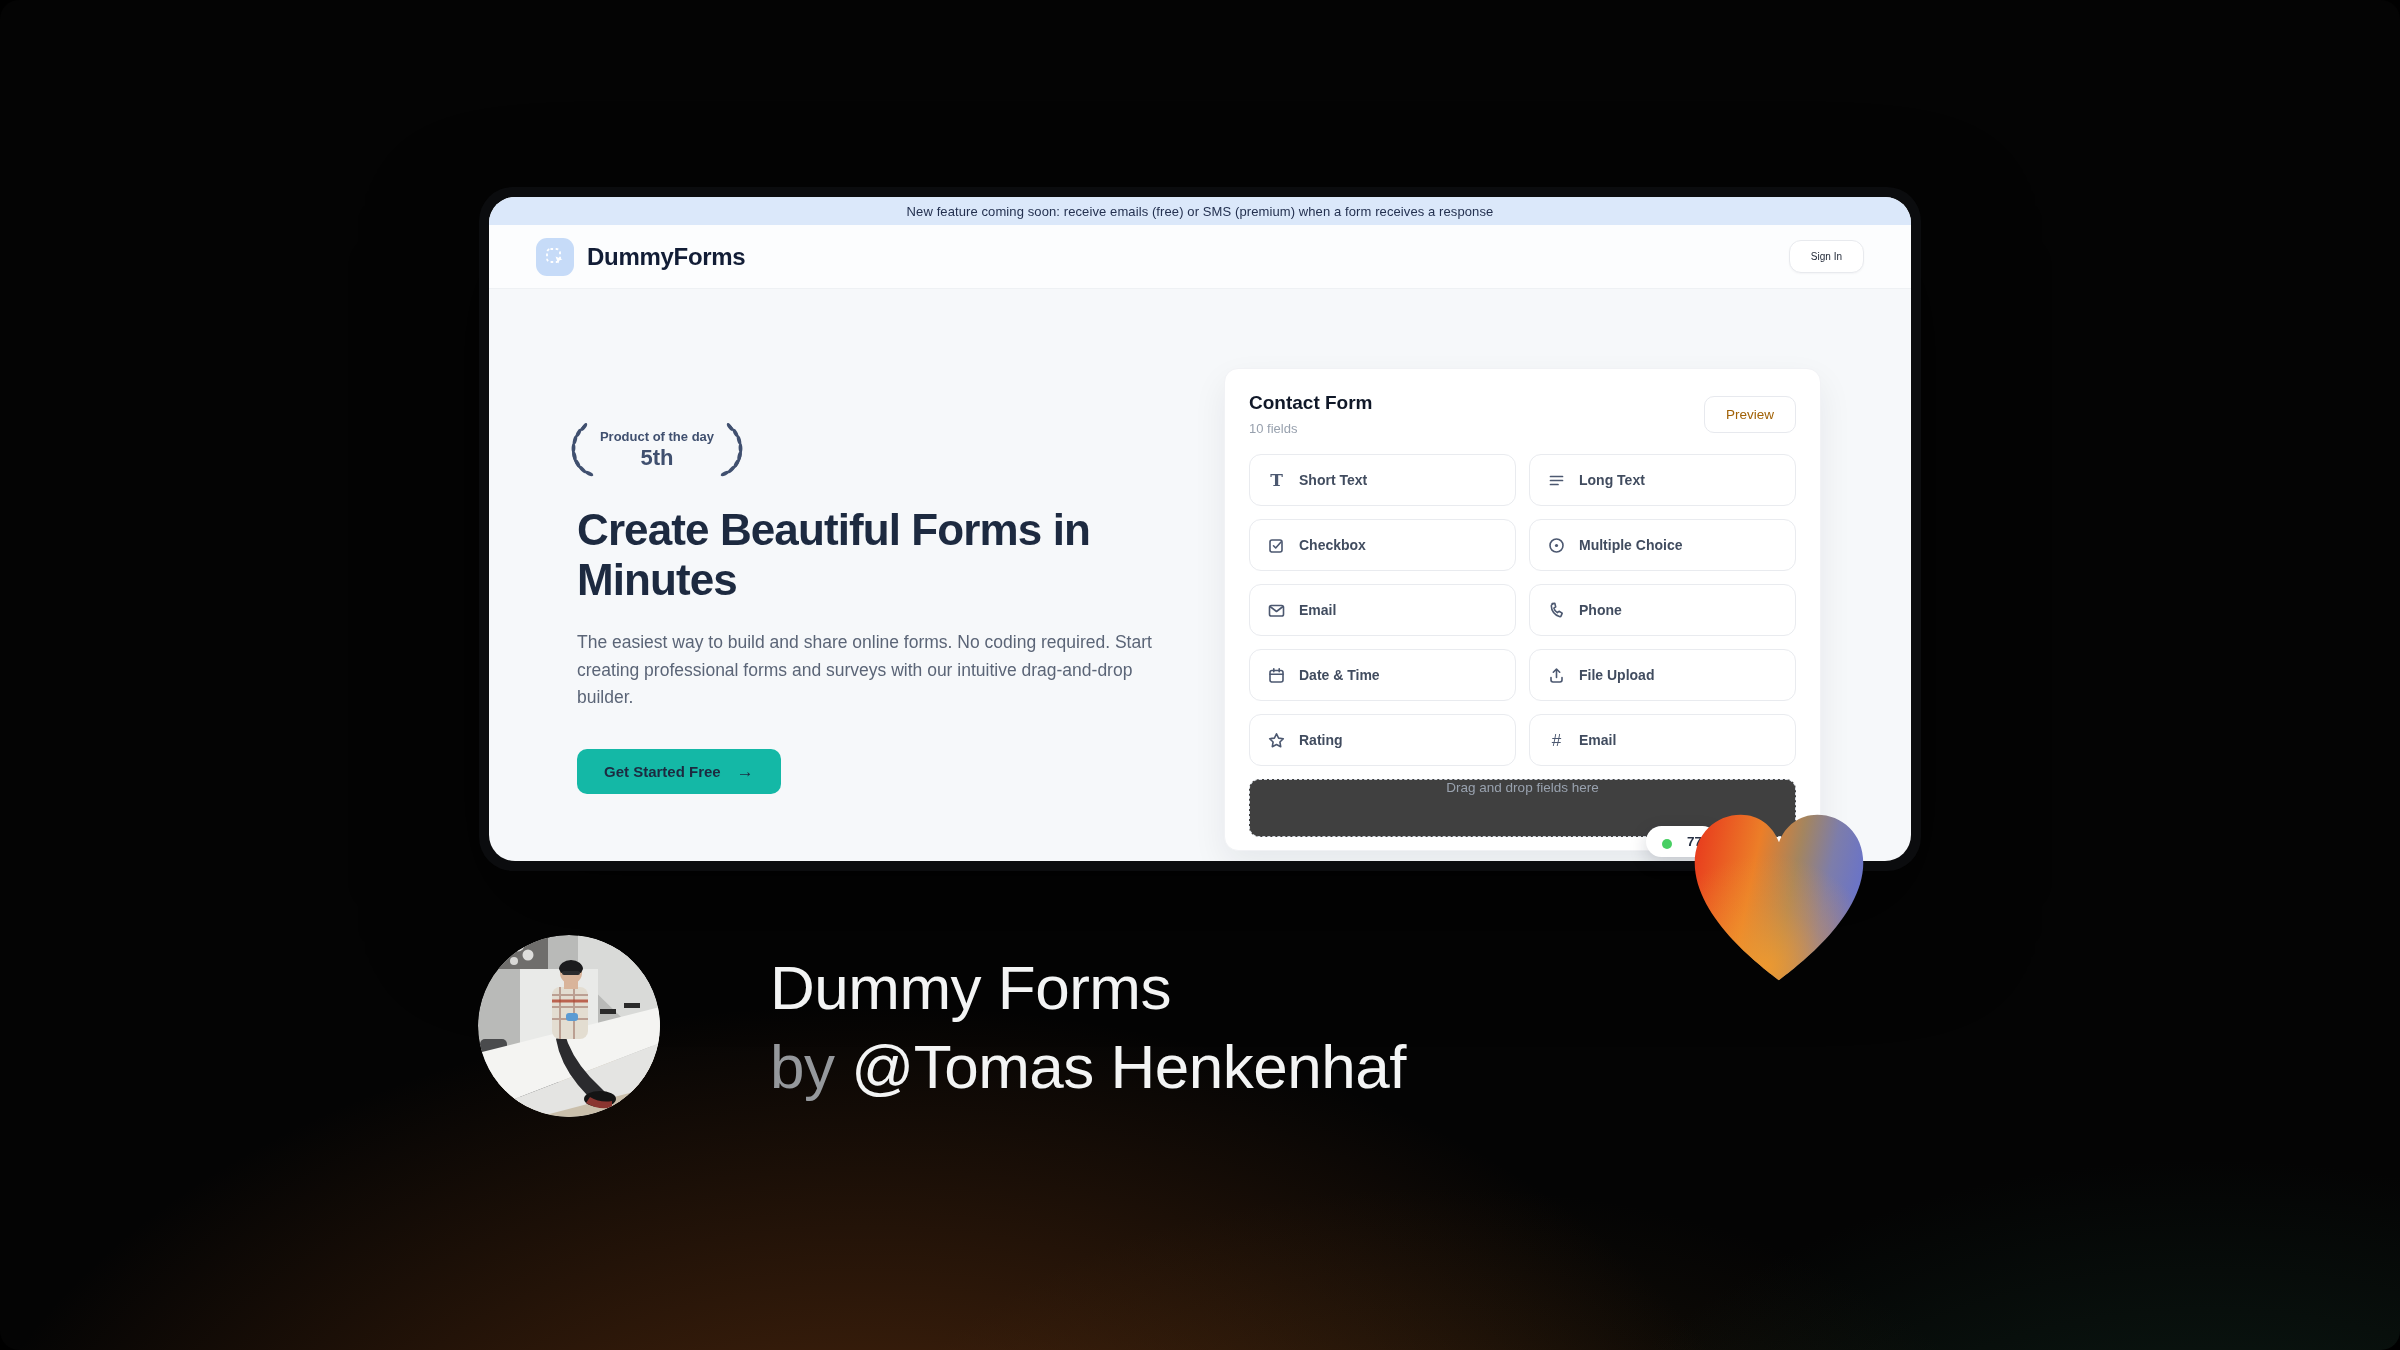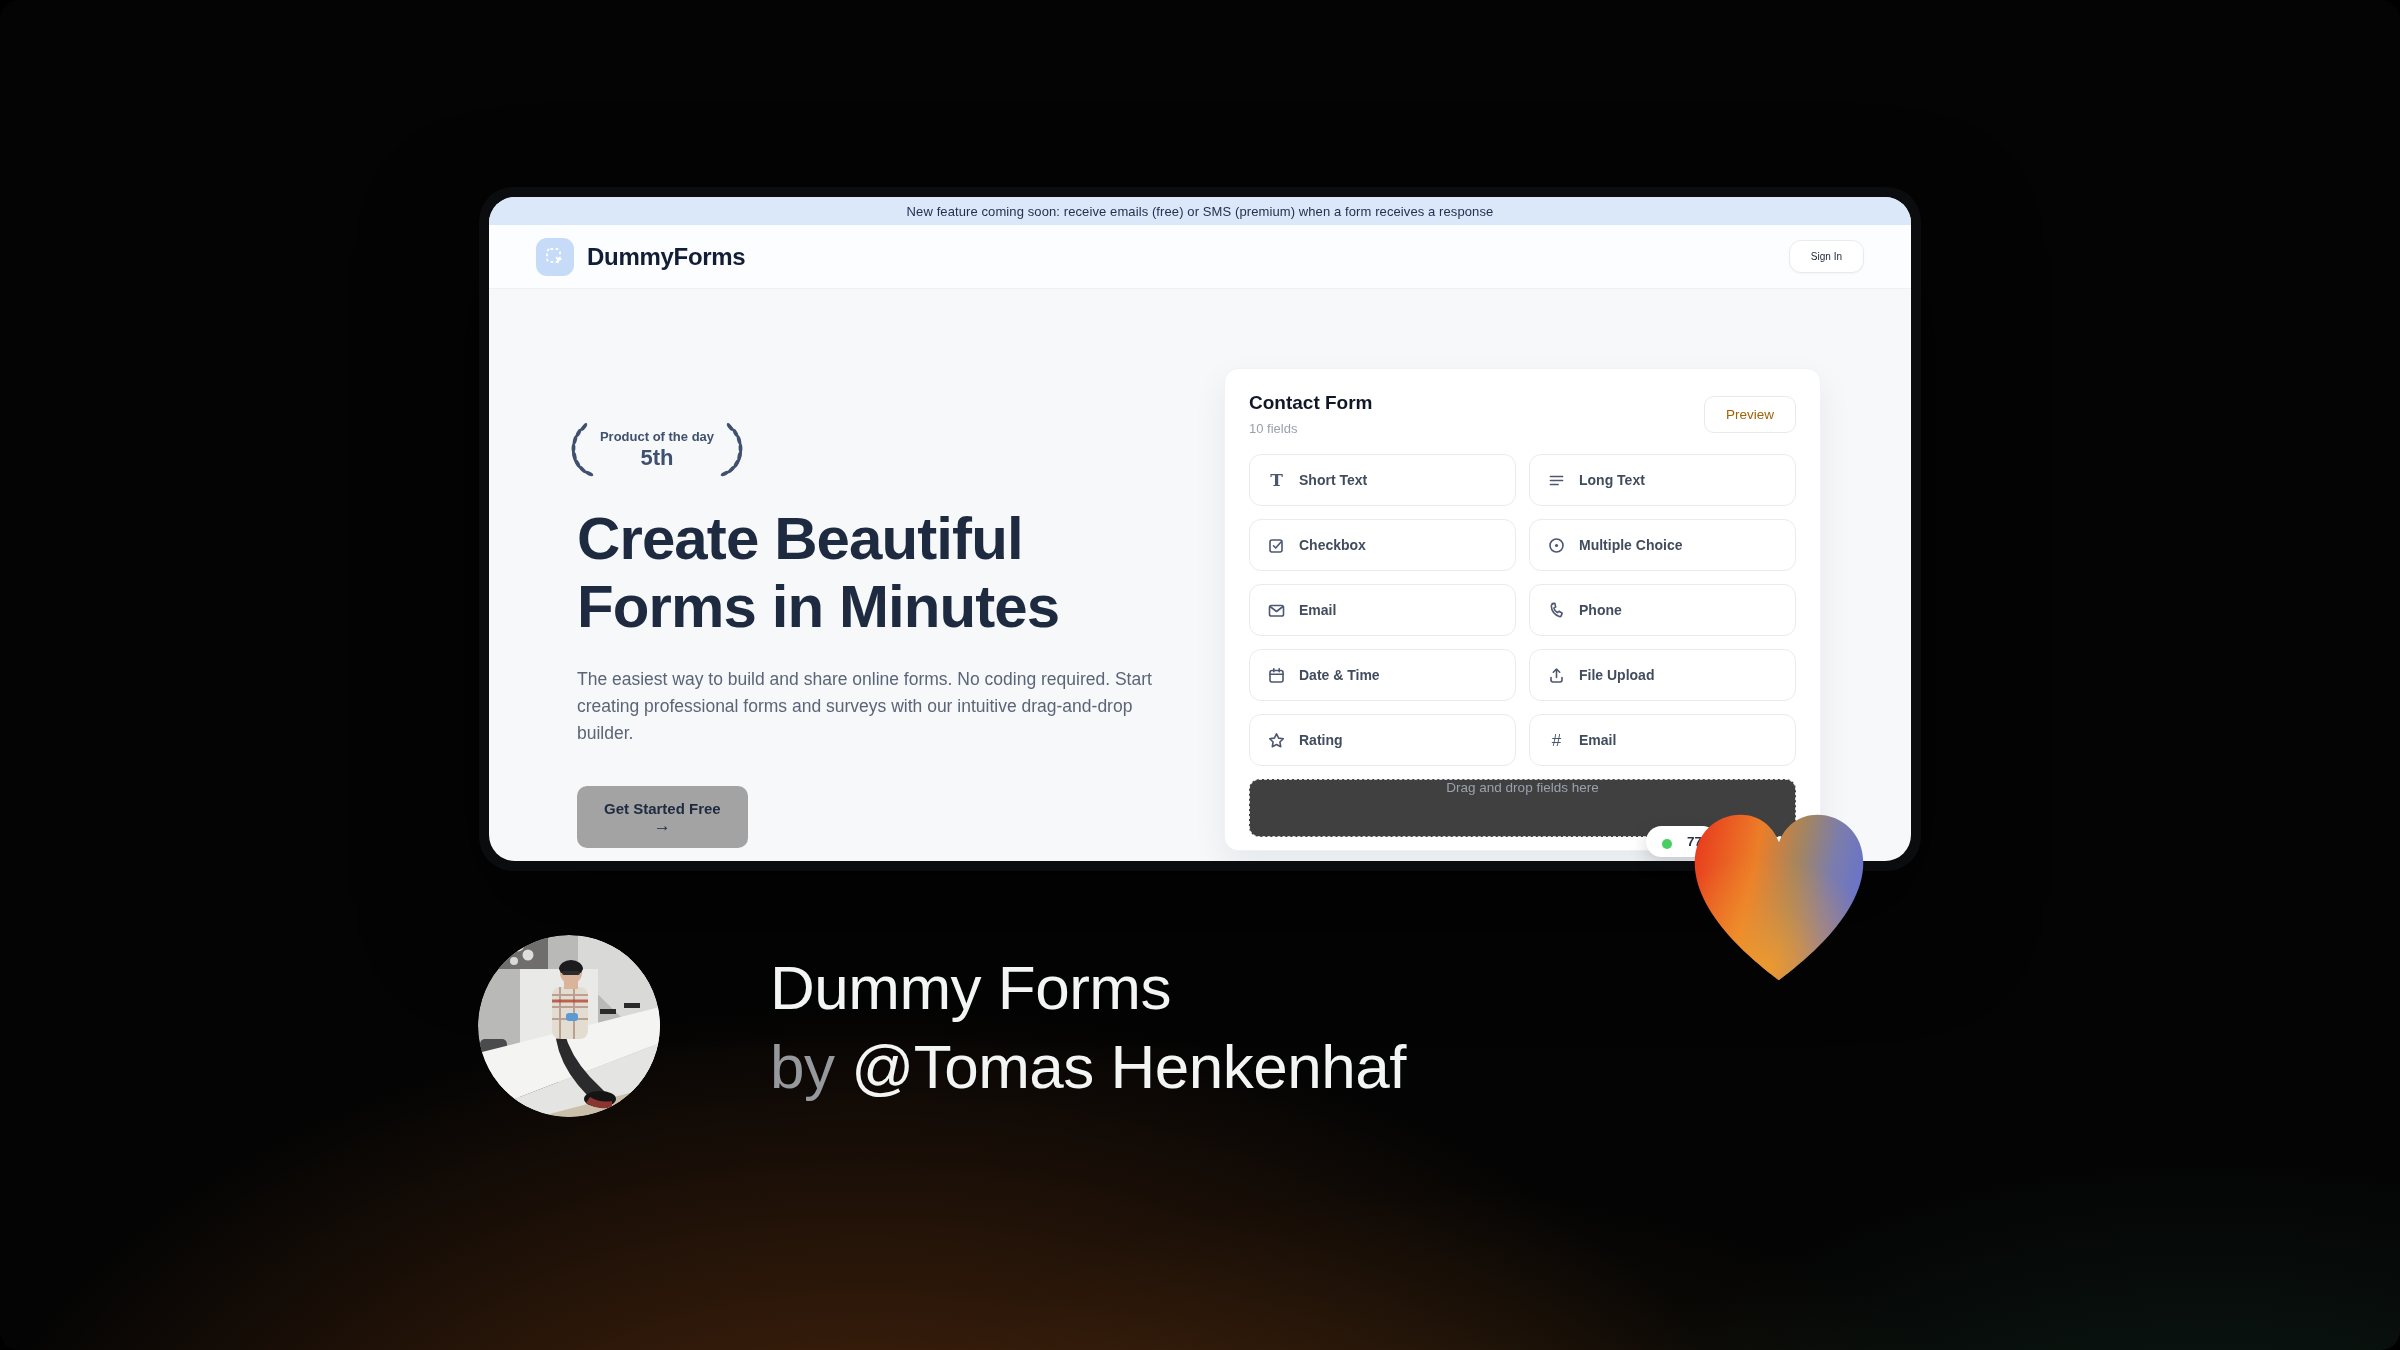--- a/index.html
+++ b/index.html
@@ -50,30 +50,30 @@
   }
   .hero { position:relative; flex:1; }
 
   
   .hero-left { position:absolute; left:88px; top:130px; width:648px; }
   .award { display:flex; align-items:center; gap:6px; color:#40506f; width:160px; justify-content:center; }
   .award-text { text-align:center; }
   .award-line1 { font-size:13px; font-weight:700; white-space:nowrap; }
   .award-line2 { font-size:22px; font-weight:800; margin-top:1px; }
   .hero-h1 {
-    margin-top:24px; font-size:60px; line-height:1.14; font-weight:800;
+    margin-top:24px; font-size:44px; line-height:1.14; font-weight:800;
     color:#1d2a40; letter-spacing:-.9px; width:600px;
   }
   .hero-p {
     margin-top:24px; font-size:17.5px; line-height:1.56; color:#5b6577; width:592px;
   }
   .cta-btn {
-    margin-top:38px; display:inline-flex; align-items:center; 
-    background:#a3a3a3; color:#1d2a40; border:none; border-radius:10px;
-    padding:14px 27px; font-size:15px; font-weight:600; cursor:pointer; font-family:inherit;flex-direction:column;
+    margin-top:38px; display:inline-flex; align-items:center; gap:16px;
+    background:#14b8a6; color:#1d2a40; border:none; border-radius:10px;
+    padding:14px 27px; font-size:15px; font-weight:600; cursor:pointer; font-family:inherit;
   }
   .cta-arrow { font-size:17px; line-height:1; }
 
   
   .builder-card {
     position:absolute; left:735px; top:79px; width:597px; height:483px;
     background:#fff; border-radius:14px; border:1px solid #f1f2f5;
     box-shadow:0 14px 34px rgba(15,23,42,.07); padding:23px 24px;
   }
   .card-head { display:flex; align-items:flex-start; justify-content:space-between; }

